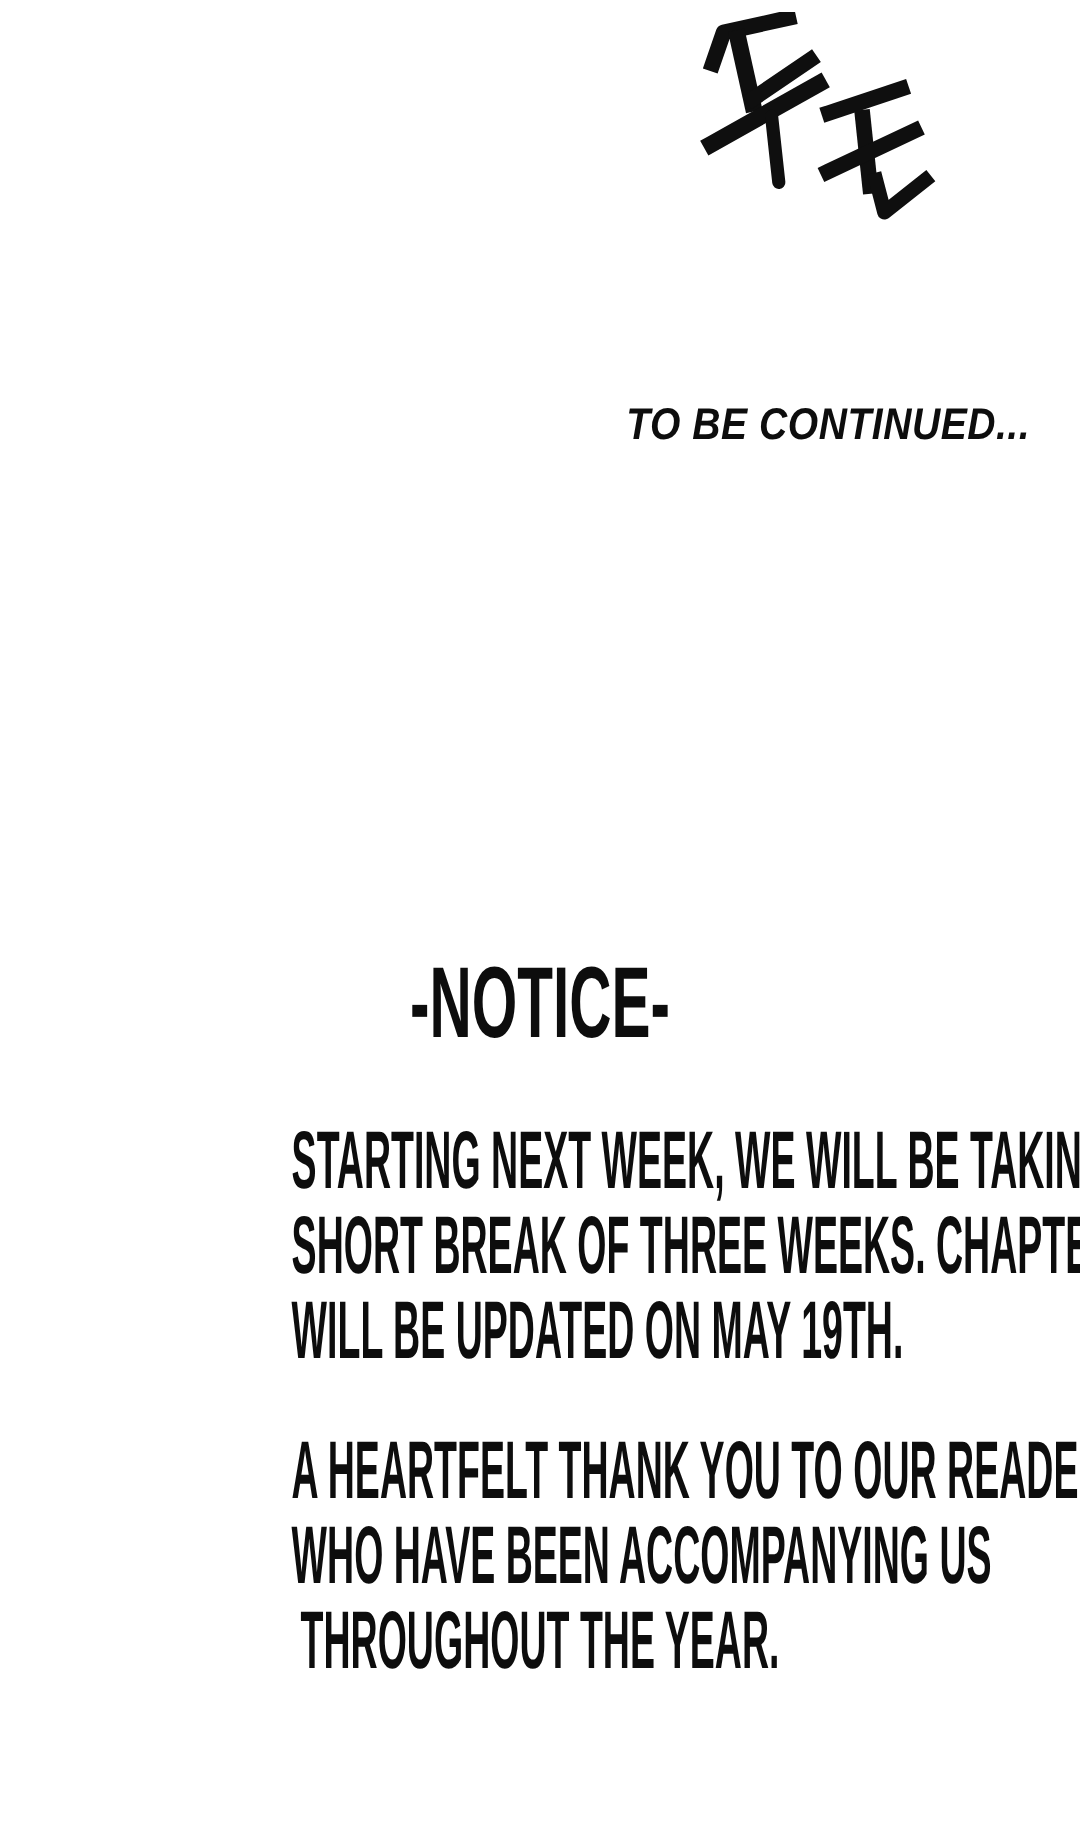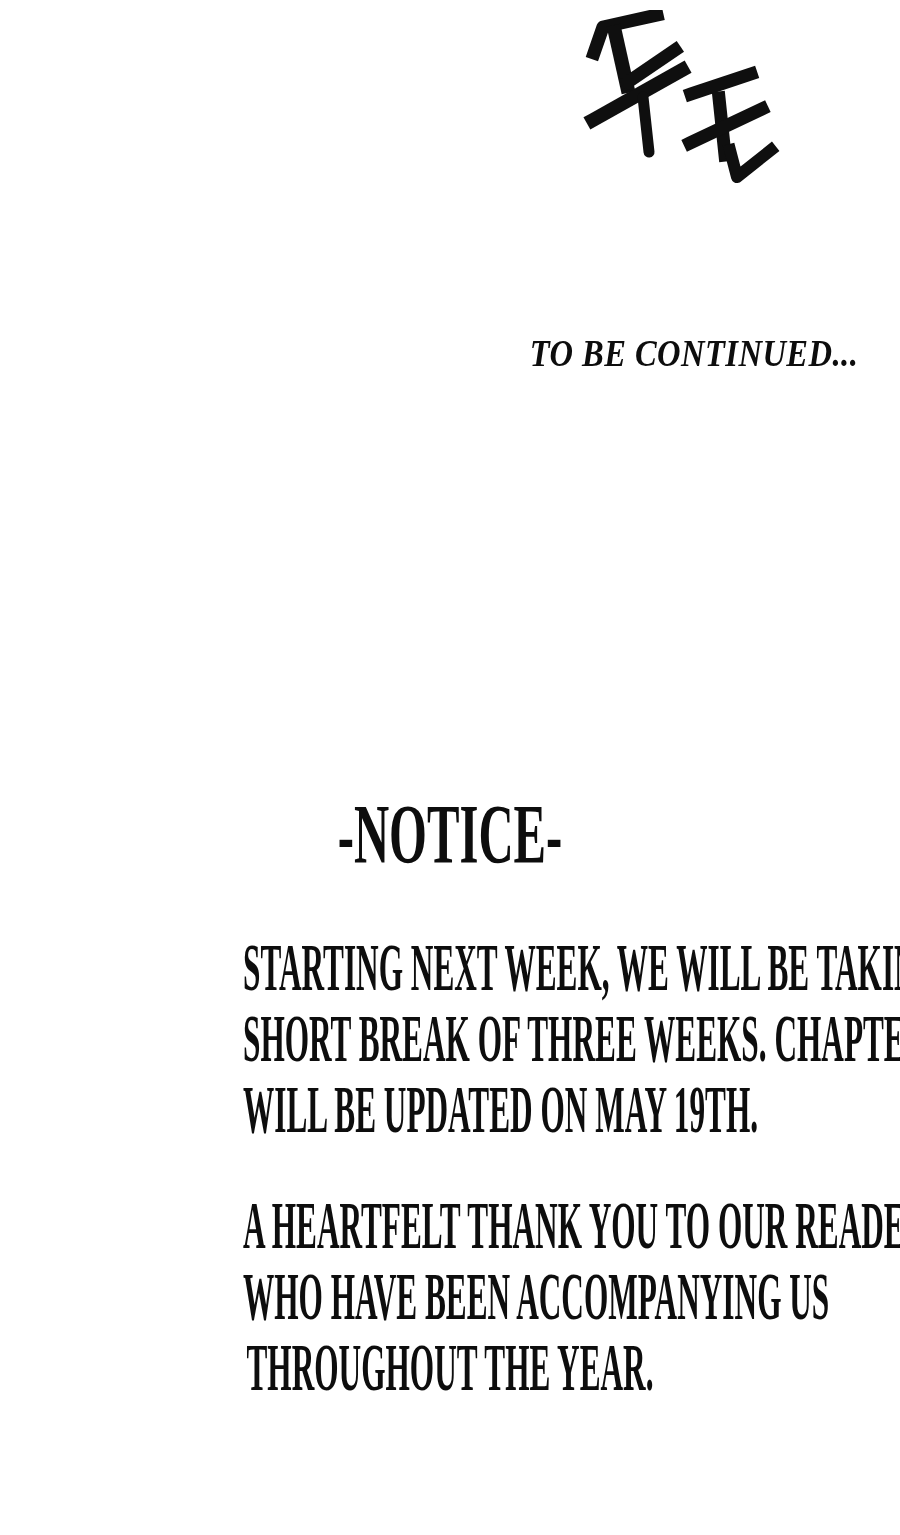--- a/index.html
+++ b/index.html
@@ -2,21 +2,21 @@
 <html><head>
 <meta charset="utf-8">
 <style>
   html, body { margin: 0; padding: 0; background: #ffffff; }
   .page {
     position: relative;
     width: 900px;
     height: 1535px;
     background: #ffffff;
     overflow: hidden;
-    font-family: Liberation Serif, serif;
+    font-family: Liberation Sans, sans-serif;
     color: #0d0d0d;
   }
   .sfx-wrap {
     position: absolute;
     left: 570px;
     top: 10px;
     width: 260px;
     height: 200px;
   }
   .sfx-wrap svg { display: block; width: 100%; height: 100%; }

